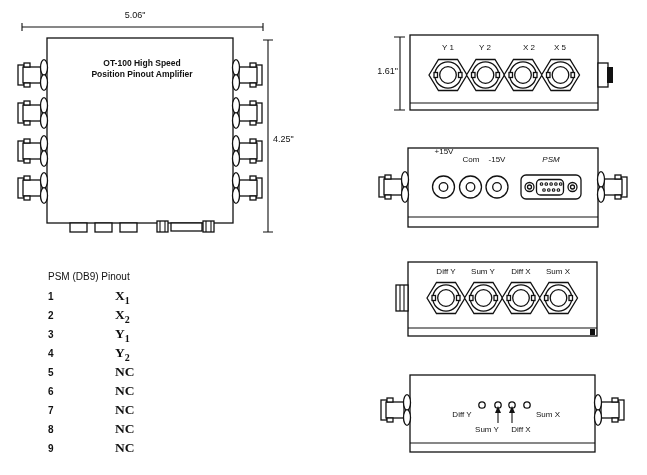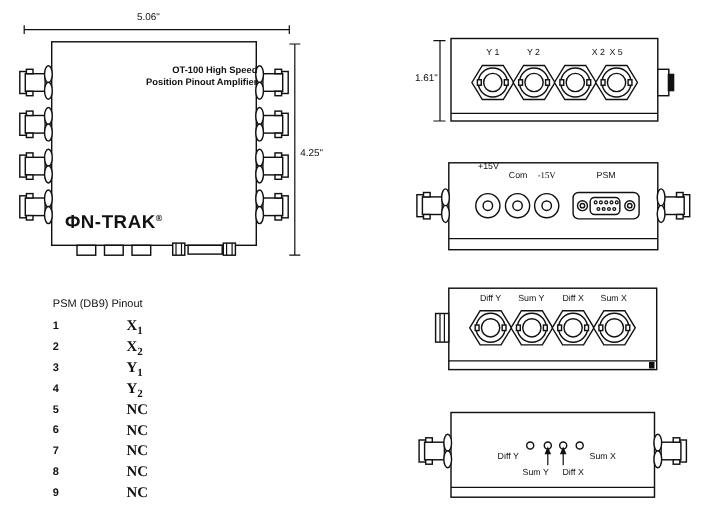--- a/index.html
+++ b/index.html
@@ -5,21 +5,21 @@
   html,body{margin:0;padding:0;background:#fff;}
   .canvas{position:relative;width:647px;height:475px;background:#fff;overflow:hidden;
           font-family:"Liberation Sans",sans-serif;color:#111;}
   .canvas svg{position:absolute;left:0;top:0;}
   .s{stroke:#111;stroke-width:1.3;fill:#fff;}
   .l{stroke:#111;stroke-width:1.1;fill:none;}
   .f{fill:#111;stroke:none;}
   .lbl{position:absolute;font-size:8px;line-height:10px;white-space:nowrap;}
   .ctr{text-align:center;}
   .dim{font-size:9px;}
-  .title{position:absolute;left:50px;top:58px;width:184px;text-align:right;
+  .title{position:absolute;left:50px;top:58px;width:184px;text-align:center;
          font-weight:bold;font-size:8.5px;line-height:11px;}
   .logo{position:absolute;left:59px;top:192px;font-weight:800;font-size:17px;
         letter-spacing:.5px;}
   .logo sup{font-size:8px;vertical-align:6px;}
   .pinout{position:absolute;left:48px;top:271px;width:160px;}
   .pinout-heading{position:absolute;left:0;top:0;font-weight:normal;font-size:10px;}
   .pinout-row{position:absolute;left:0;width:150px;height:17px;}
   .pin-num{position:absolute;left:0;top:1px;font-weight:bold;font-size:10px;}
   .pin-sig{position:absolute;left:67px;top:-2px;font-family:"Liberation Serif",serif;
            font-size:13.5px;font-weight:bold;}
@@ -187,32 +187,31 @@
     </g>
   </svg>
 
   <div class="lbl dim ctr" style="left:110px;top:10px;width:50px;">5.06"</div>
   <div class="lbl dim" style="left:273px;top:134px;">4.25"</div>
 
   <div class="title">
     <div>OT-100 High Speed</div>
     <div>Position Pinout Amplifier</div>
   </div>
-  <div class="logo"><span>ΦN-TRAK</span><sup>®</sup></div>
 
   <div class="lbl dim" style="left:366px;top:66px;width:32px;text-align:right;">1.61"</div>
   <div class="lbl ctr" style="left:428px;top:43px;width:40px;">Y 1</div>
   <div class="lbl ctr" style="left:465px;top:43px;width:40px;">Y 2</div>
-  <div class="lbl ctr" style="left:524px;top:43px;width:40px;">X 2</div>
+  <div class="lbl ctr" style="left:509px;top:43px;width:40px;">X 2</div>
   <div class="lbl ctr" style="left:540px;top:43px;width:40px;">X 5</div>
 
   <div class="lbl ctr" style="left:424px;top:147px;width:40px;">+15V</div>
   <div class="lbl ctr" style="left:451px;top:155px;width:40px;">Com</div>
-  <div class="lbl ctr" style="left:477px;top:155px;width:40px;font-family:Liberation Serif, serif;">-15V</div>
-  <div class="lbl ctr" style="left:531px;top:155px;width:40px;">PSM</div>
+  <div class="lbl ctr" style="left:477px;top:155px;width:40px;">-15V</div>
+  <div class="lbl ctr" style="left:531px;top:155px;width:40px;font-style:italic;">PSM</div>
 
   <div class="lbl ctr" style="left:426px;top:267px;width:40px;">Diff Y</div>
   <div class="lbl ctr" style="left:463px;top:267px;width:40px;">Sum Y</div>
   <div class="lbl ctr" style="left:501px;top:267px;width:40px;">Diff X</div>
   <div class="lbl ctr" style="left:538px;top:267px;width:40px;">Sum X</div>
 
   <div class="lbl ctr" style="left:444px;top:410px;width:36px;">Diff Y</div>
   <div class="lbl ctr" style="left:530px;top:410px;width:36px;">Sum X</div>
   <div class="lbl ctr" style="left:469px;top:425px;width:36px;">Sum Y</div>
   <div class="lbl ctr" style="left:503px;top:425px;width:36px;">Diff X</div>

